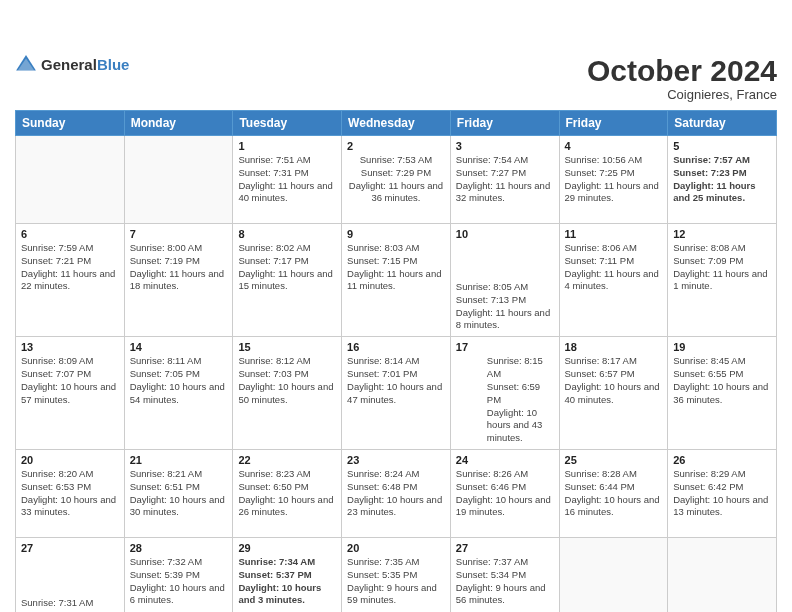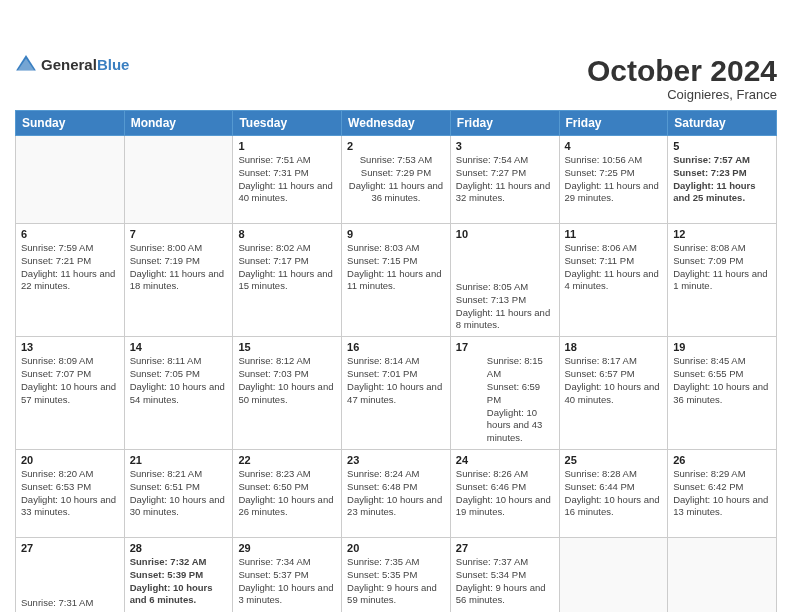--- a/index.html
+++ b/index.html
@@ -302,27 +302,27 @@
         </tr>
         <tr>
           <td>
             <div class="day-number">27</div>
             <div class="day-detail" style="white-space: pre-line; margin-top: 43px;">Sunrise: 7:31 AM
 Sunset: 5:41 PM
 Daylight: 10 hours and 9 minutes.</div>
           </td>
           <td>
             <div class="day-number">28</div>
-            <div class="day-detail" style="white-space: pre-line; font-weight: bold;">Sunrise: 7:32 AM
+            <div class="day-detail" style="white-space: pre-line;">Sunrise: 7:32 AM
 Sunset: 5:39 PM
 Daylight: 10 hours and 6 minutes.</div>
           </td>
           <td>
             <div class="day-number">29</div>
-            <div class="day-detail" style="white-space: pre-line;">Sunrise: 7:34 AM
+            <div class="day-detail" style="white-space: pre-line; font-weight: bold;">Sunrise: 7:34 AM
 Sunset: 5:37 PM
 Daylight: 10 hours and 3 minutes.</div>
           </td>
           <td>
             <div class="day-number">20</div>
             <div class="day-detail" style="white-space: pre-line;">Sunrise: 7:35 AM
 Sunset: 5:35 PM
 Daylight: 9 hours and 59 minutes.</div>
           </td>
           <td>

